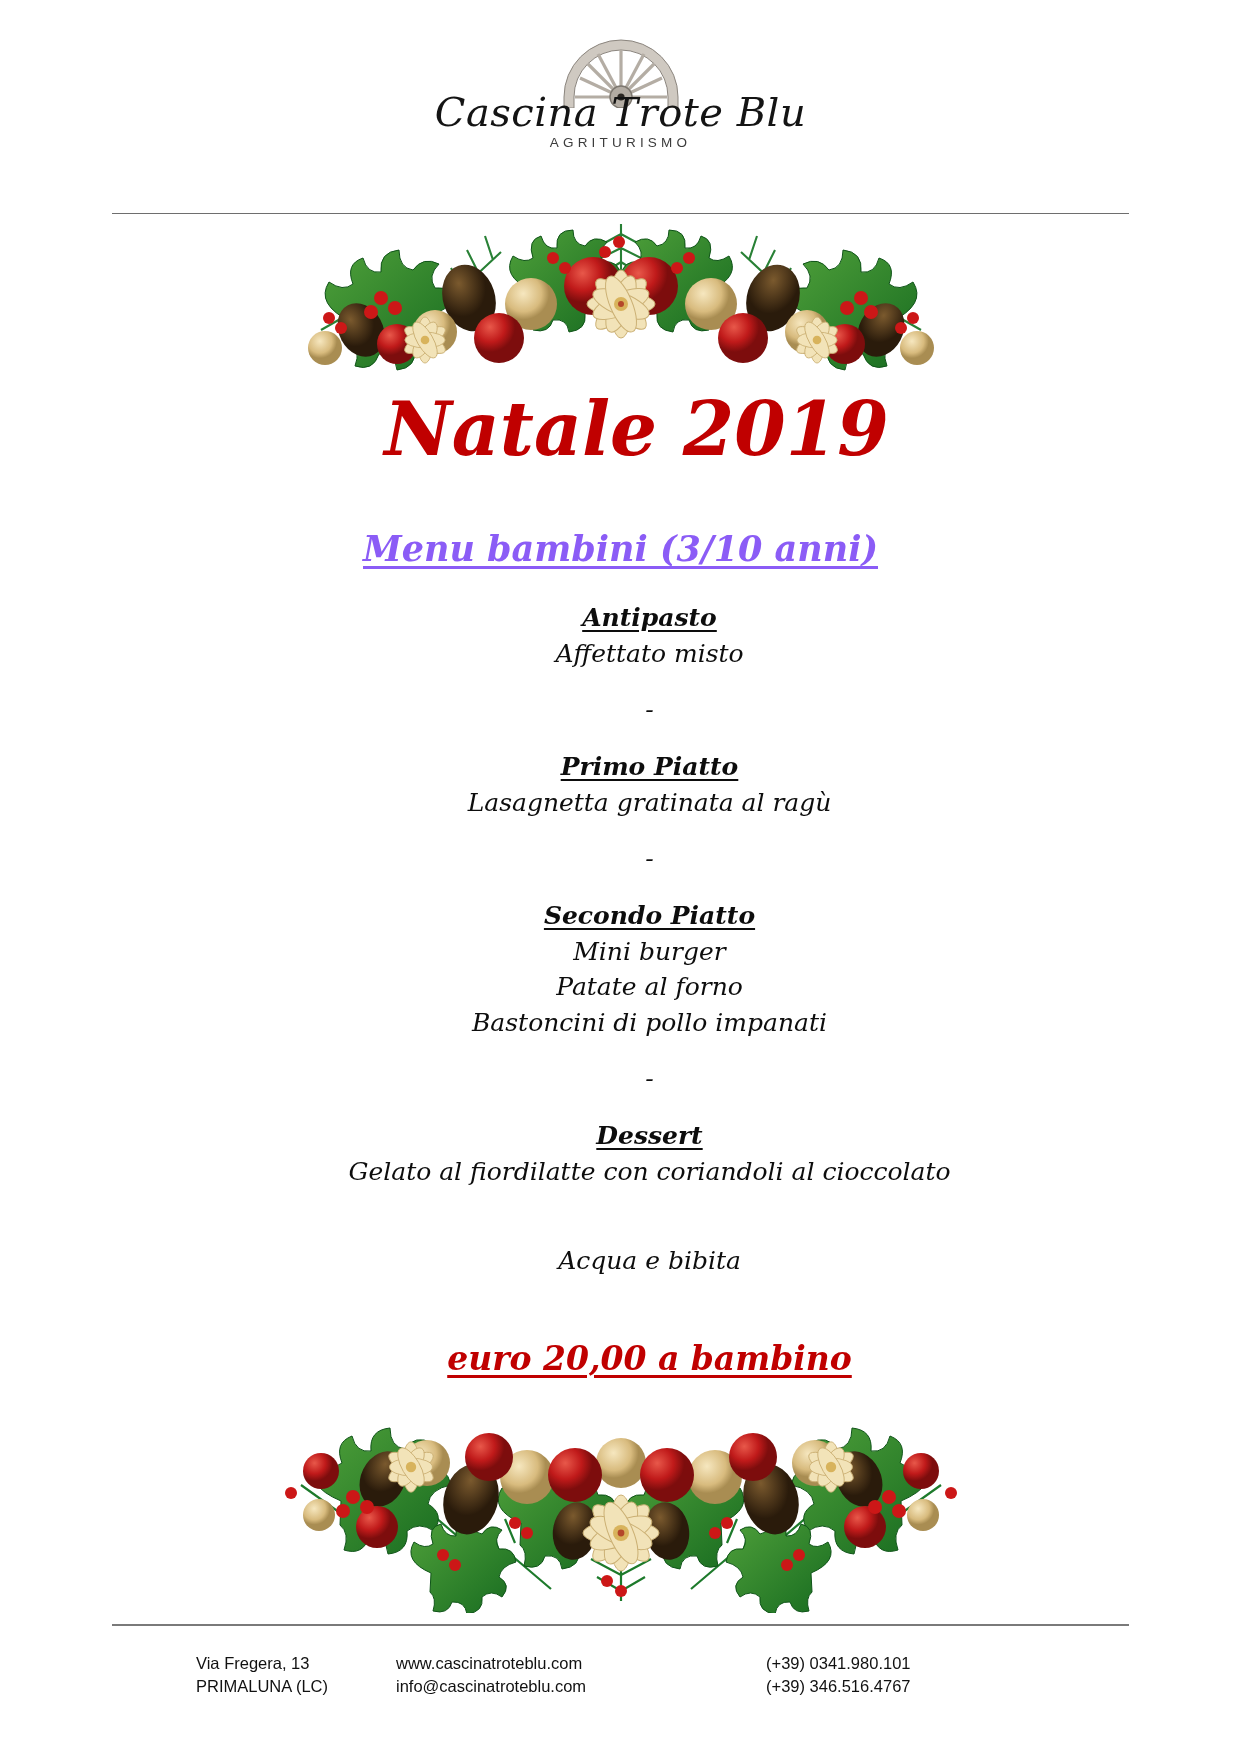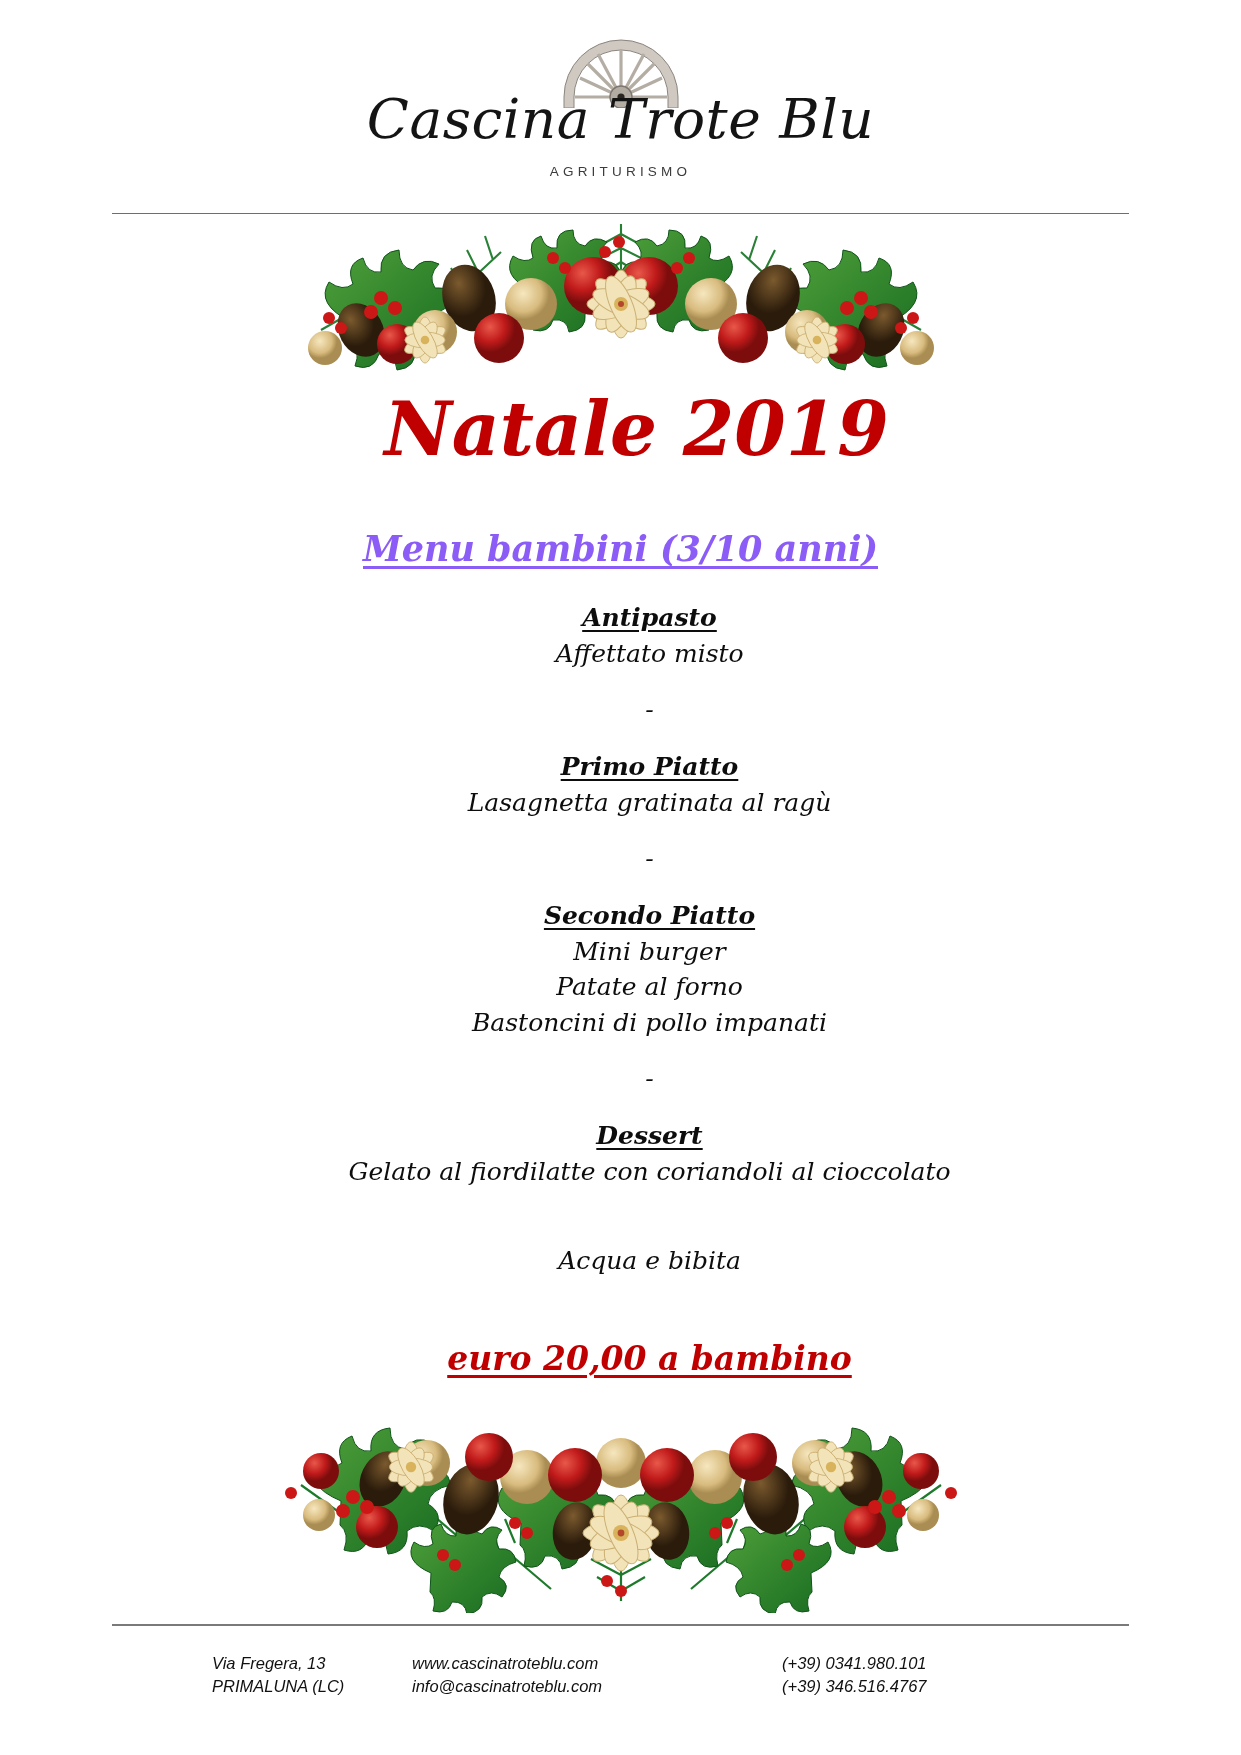--- a/index.html
+++ b/index.html
@@ -33,34 +33,34 @@
     width: 126px;
     height: 74px;
     margin: 0 auto;
     overflow: hidden;
   }
   .logo-wheel svg { display: block; }
 
   .logo-name {
     font-family: "DejaVu Serif", serif;
     font-style: italic;
-    font-size: 55px;
+    font-size: 40px;
     color: #141414;
     letter-spacing: 0.5px;
     margin-top: -16px;
     line-height: 1;
     position: relative;
     z-index: 3;
   }
   .logo-sub {
     font-family: "Liberation Sans", sans-serif;
     font-size: 13.5px;
     letter-spacing: 4.2px;
     color: #3c3c3c;
-    margin-top: 17px;
+    margin-top: 3px;
   }
 
   .hr-top {
     position: absolute;
     top: 213px;
     left: 112px;
     width: 1017px;
     border-top: 1px solid #6e6e6e;
   }
   .hr-bottom {
@@ -159,28 +159,27 @@
   }
   .price span {
     text-decoration: underline;
     text-underline-offset: 5px;
   }
 
   
   .footer {
     position: absolute;
     top: 1652px;
-    left: 112px;
+    left: 96px;
     width: 1017px;
     display: flex;
     font-family: "Liberation Sans", sans-serif;
     font-size: 16.5px;
     color: #111;
     line-height: 1.42;
-    font-style: italic;
   }
   .footer-col { }
   .fc-address { width: 300px; padding-left: 100px; }
   .fc-web     { width: 350px; }
   .fc-phone   { width: 300px; padding-left: 20px; }
 </style>
 </head>
 <body>
 
 <div class="page">

